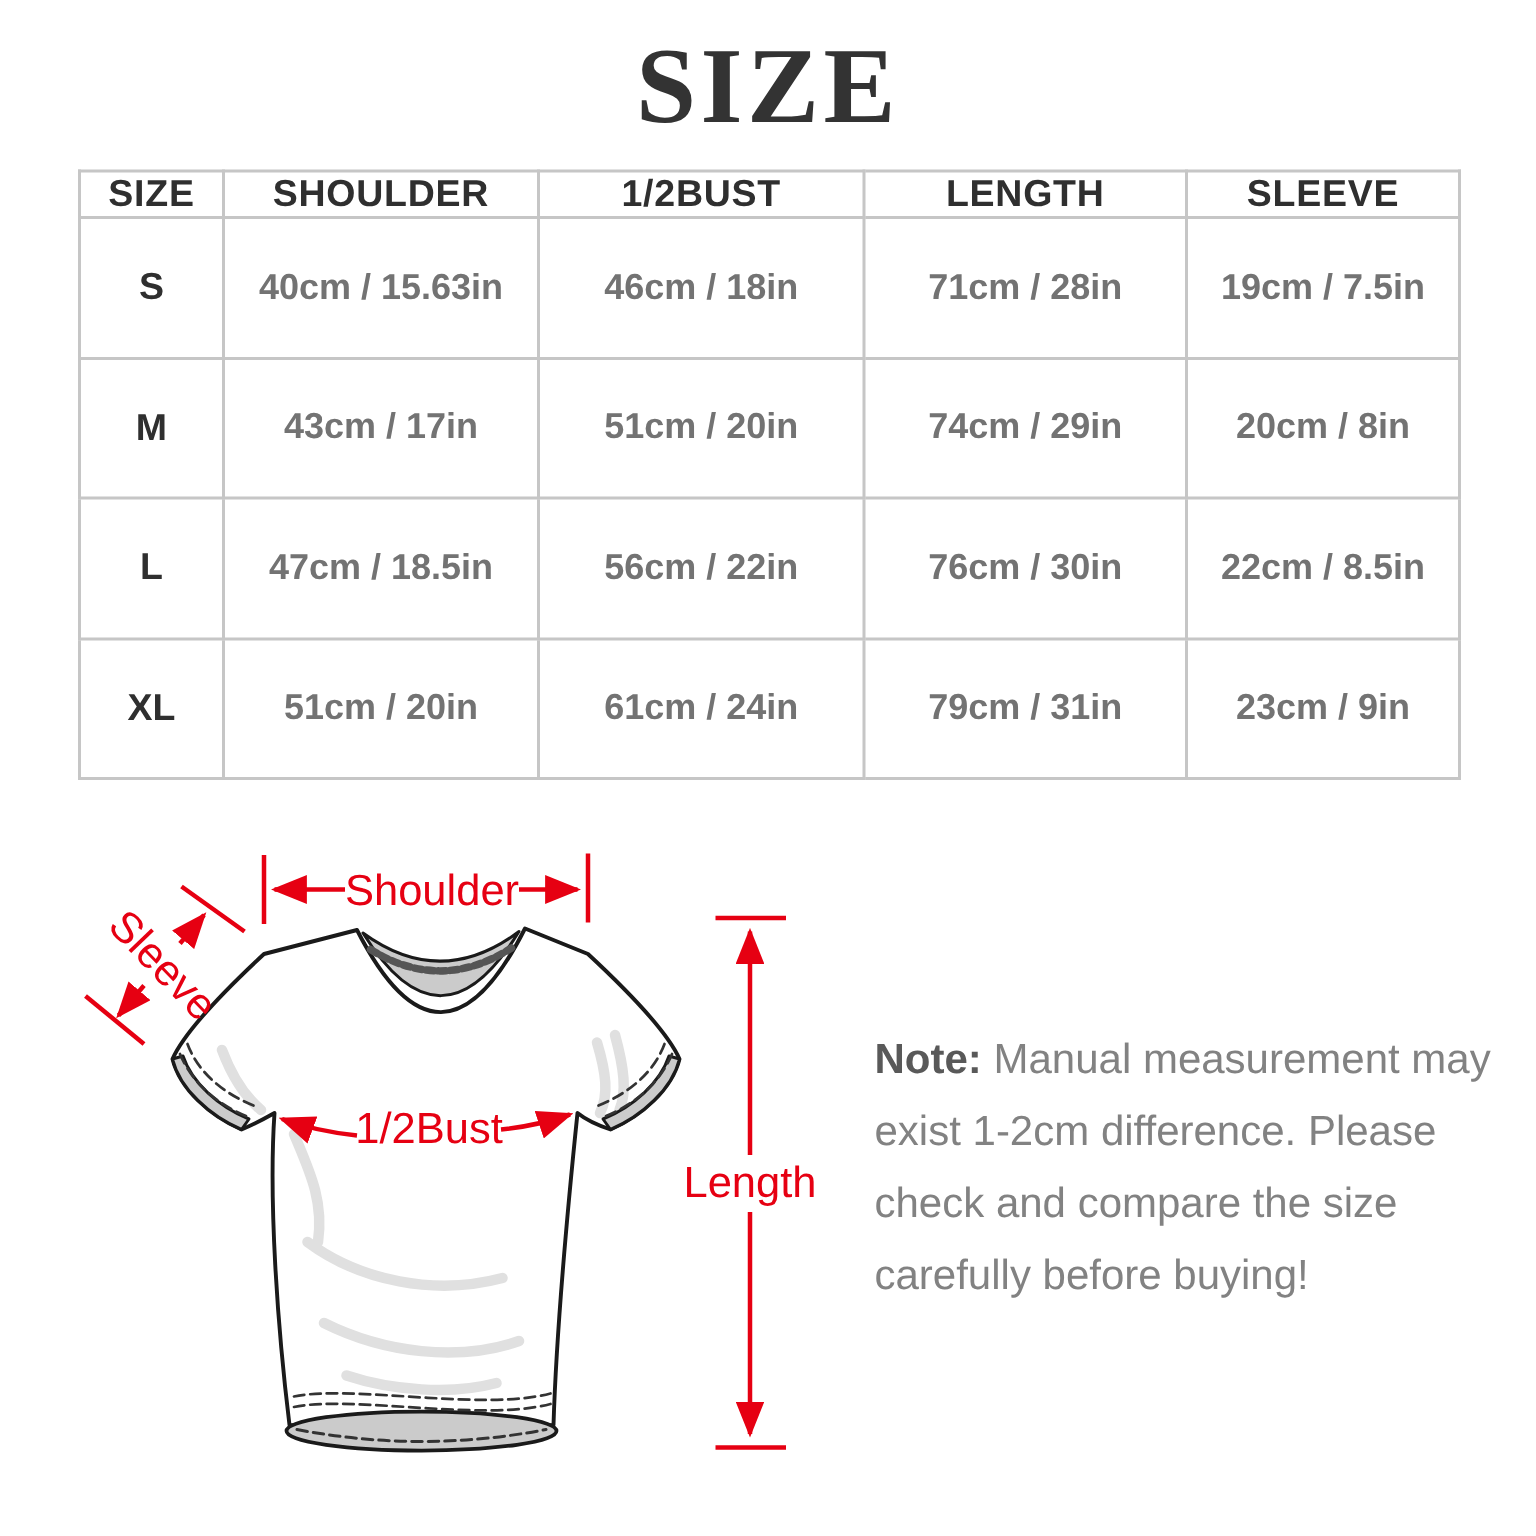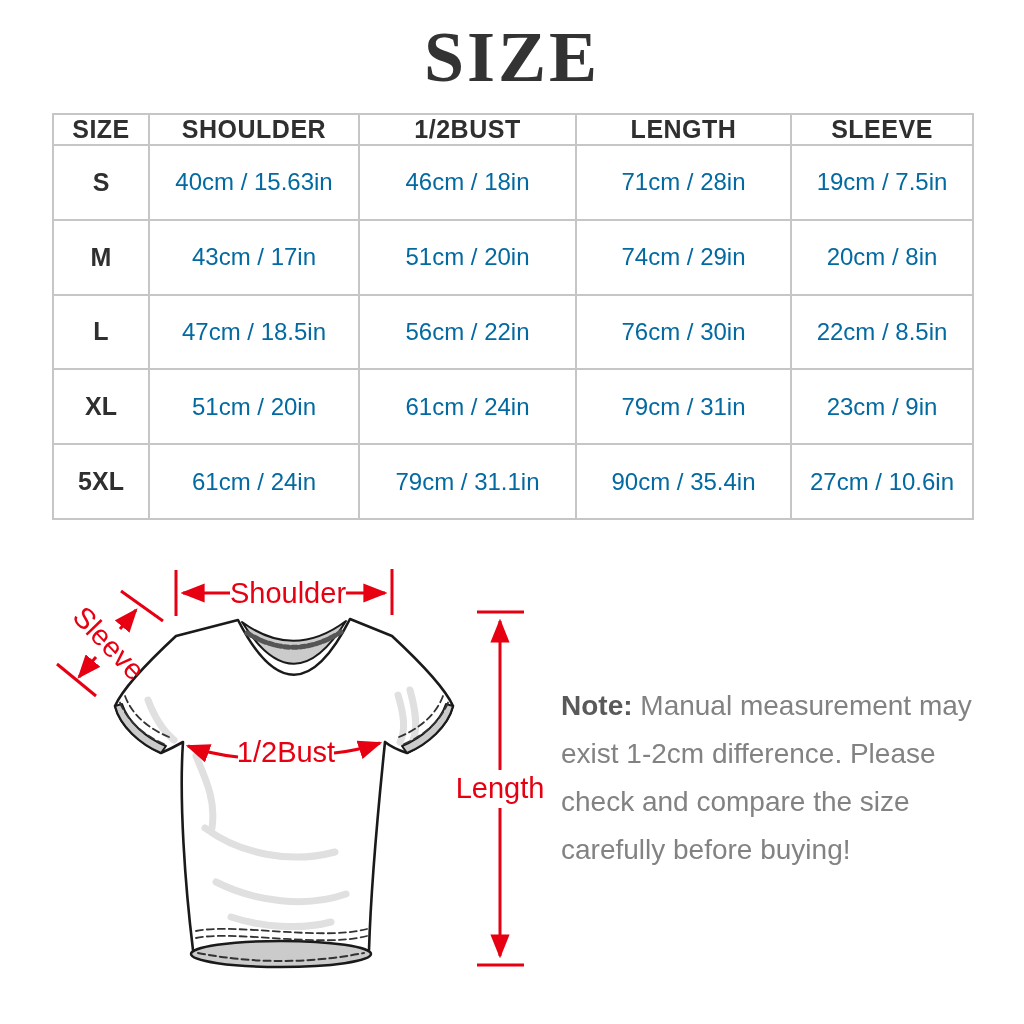--- a/index.html
+++ b/index.html
@@ -13,25 +13,25 @@
     letter-spacing:3px; color:#333333; margin:0;
   }
   table.size-table {
     position:absolute; left:52px; top:113px; width:920px; height:407px;
     border-collapse:collapse; table-layout:fixed;
   }
   .size-table th, .size-table td {
     border:2px solid #c6c6c6; text-align:center; vertical-align:middle; padding:0;
   }
   .size-table th { font-size:25px; font-weight:bold; color:#2f2f2f; letter-spacing:0.5px; }
-  .size-table td { font-size:24px; font-weight:normal; color:#0369a1; }
+  .size-table td { font-size:24px; font-weight:bold; color:#737373; }
   .size-table td.size-col { font-size:25px; font-weight:bold; color:#2f2f2f; }
   .diagram-svg { position:absolute; left:40px; top:553px; width:530px; height:471px; }
   .note {
-    position:absolute; left:561px; top:682px; width:412px; margin:0;
+    position:absolute; left:583px; top:682px; width:412px; margin:0;
     font-size:28px; line-height:48px; color:#828282;
   }
   .note b { color:#595959; font-weight:bold; }
   .red-label { font-size:29px; font-family:"Liberation Sans", sans-serif; }
 </style>
 </head>
 <body>
 
 <h1 class="page-title">SIZE</h1>
 
@@ -73,27 +73,20 @@
       <td>56cm / 22in</td>
       <td>76cm / 30in</td>
       <td>22cm / 8.5in</td>
     </tr>
     <tr>
       <td class="size-col">XL</td>
       <td>51cm / 20in</td>
       <td>61cm / 24in</td>
       <td>79cm / 31in</td>
       <td>23cm / 9in</td>
-    </tr>
-    <tr>
-      <td class="size-col">5XL</td>
-      <td>61cm / 24in</td>
-      <td>79cm / 31.1in</td>
-      <td>90cm / 35.4in</td>
-      <td>27cm / 10.6in</td>
     </tr>
   </tbody>
 </table>
 
 <svg class="diagram-svg" viewBox="40 553 530 471" xmlns="http://www.w3.org/2000/svg">
   <defs>
     <marker id="ah" viewBox="0 0 10 8" refX="9" refY="4" markerWidth="8" markerHeight="6.4" orient="auto">
       <path d="M0,0 L10,4 L0,8 Z" fill="#e60012"></path>
     </marker>
   </defs>

